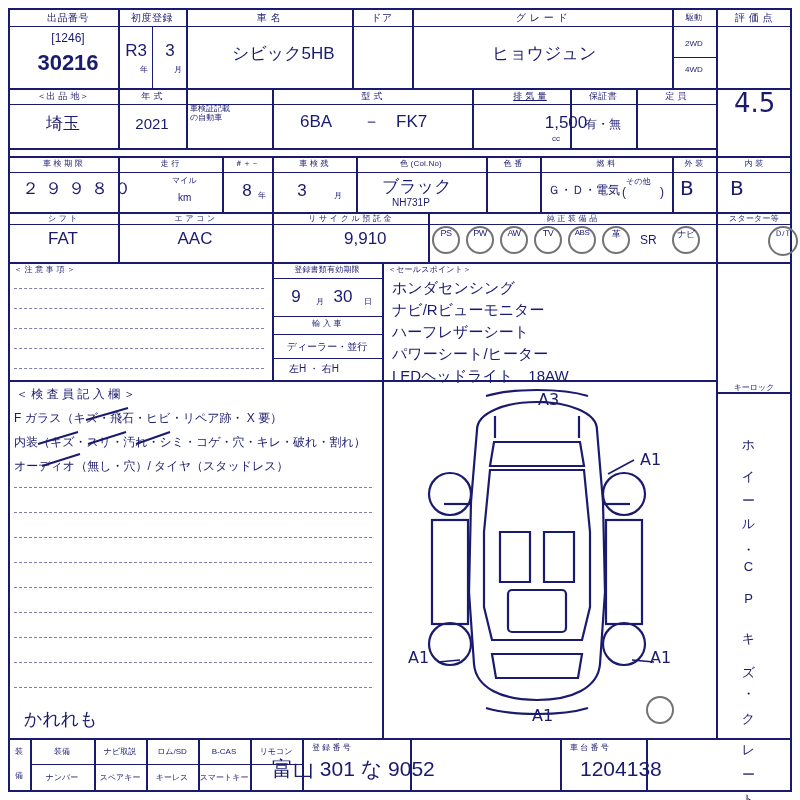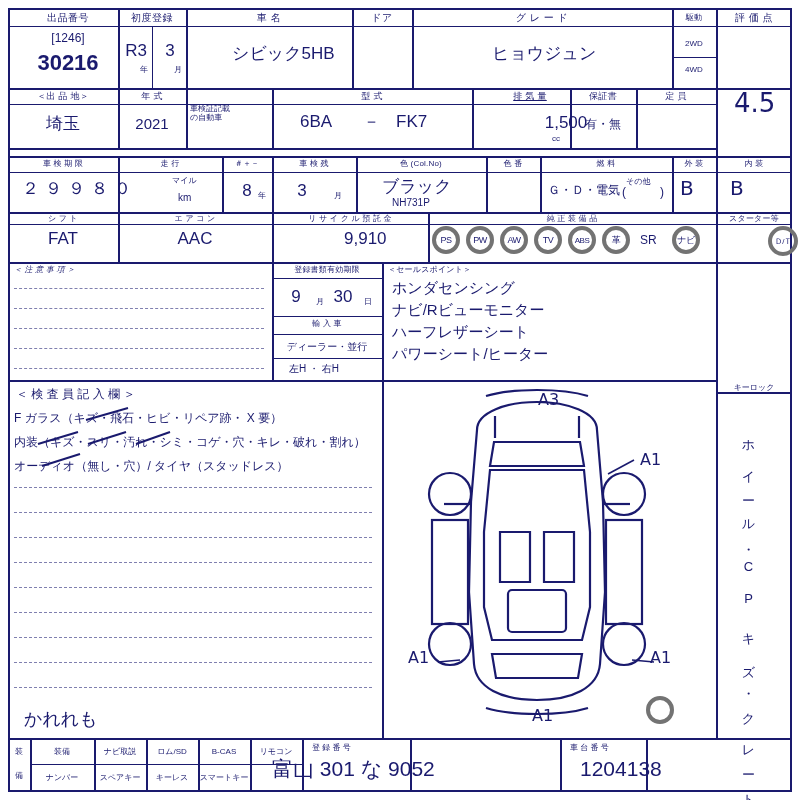--- a/index.html
+++ b/index.html
@@ -17,21 +17,21 @@
   .hdr8{font-size:8px;letter-spacing:0.2px;}
   .big{font-size:22px;font-weight:bold;}
   .mid{font-size:17px;}
   .mid2{font-size:15px;}
   .sm{font-size:12px;}
   .xs{font-size:10px;}
   .xxs{font-size:8px;}
   .ctr{text-align:center;}
   .hand{font-family:"DejaVu Sans",sans-serif;}
   .dash{position:absolute;border-top:1px dashed #1a1a6e;opacity:.55;}
-  .circ{position:absolute;border:4px solid #737373;border-radius:50%;box-sizing:border-box;display:flex;align-items:center;justify-content:center;font-size:9px;letter-spacing:-0.5px;}
+  .circ{position:absolute;border:2px solid #737373;border-radius:50%;box-sizing:border-box;display:flex;justify-content:center;font-size:9px;letter-spacing:-0.5px;}
   .vert{writing-mode:vertical-rl;text-orientation:upright;white-space:nowrap;}
   svg{display:block;}
 </style>
 </head>
 <body>
 
 <div id="sheet">
 
   <div class="bd" style="left:8px;top:8px;width:784px;height:784px;"></div>
 
@@ -179,41 +179,42 @@
 
   <div class="ln hl2" style="left:8px;top:380px;width:708px;"></div>
   <div class="ln vl2" style="left:272px;top:262px;height:118px;"></div>
   <div class="ln vl2" style="left:382px;top:262px;height:118px;"></div>
   <div class="ln vl2" style="left:716px;top:262px;height:118px;"></div>
   <div class="ln hl" style="left:272px;top:278px;width:110px;"></div>
   <div class="ln hl" style="left:272px;top:316px;width:110px;"></div>
   <div class="ln hl" style="left:272px;top:334px;width:110px;"></div>
   <div class="ln hl" style="left:272px;top:358px;width:110px;"></div>
 
-  <div class="t hdr8" style="left:14px;top:266px;font-style:italic;">＜ 注 意 事 項 ＞</div>
+  <div class="t hdr8" style="left:14px;top:266px;">＜ 注 意 事 項 ＞</div>
   <div class="dash" style="left:14px;top:288px;width:250px;"></div>
   <div class="dash" style="left:14px;top:308px;width:250px;"></div>
   <div class="dash" style="left:14px;top:328px;width:250px;"></div>
   <div class="dash" style="left:14px;top:348px;width:250px;"></div>
   <div class="dash" style="left:14px;top:368px;width:250px;"></div>
 
   <div class="t hdr8 ctr" style="left:272px;top:266px;width:110px;">登録書類有効期限</div>
   <div class="t mid ctr" style="left:276px;top:288px;width:40px;">9</div>
   <div class="t xxs" style="left:316px;top:298px;">月</div>
   <div class="t mid ctr" style="left:326px;top:288px;width:34px;">30</div>
   <div class="t xxs" style="left:364px;top:298px;">日</div>
   <div class="t hdr8 ctr" style="left:272px;top:320px;width:110px;">輸 入 車</div>
   <div class="t xs ctr" style="left:272px;top:342px;width:110px;">ディーラー・並行</div>
   <div class="t xs ctr" style="left:259px;top:364px;width:110px;">左H ・ 右H</div>
 
   <div class="t hdr8" style="left:388px;top:266px;">＜セールスポイント＞</div>
   <div class="t mid2" style="left:392px;top:280px;">ホンダセンシング</div>
   <div class="t mid2" style="left:392px;top:302px;">ナビ/Rビューモニター</div>
   <div class="t mid2" style="left:392px;top:324px;">ハーフレザーシート</div>
   <div class="t mid2" style="left:392px;top:346px;">パワーシート/ヒーター</div>
+  <div class="t mid2" style="left:392px;top:368px;">LEDヘッドライト　18AW</div>
 
   <div class="ln vl2" style="left:8px;top:380px;height:358px;"></div>
   <div class="ln vl2" style="left:382px;top:380px;height:358px;"></div>
   <div class="ln vl2" style="left:716px;top:380px;height:358px;"></div>
   <div class="ln hl2" style="left:8px;top:738px;width:784px;"></div>
 
   <div class="t sm" style="left:16px;top:388px;">＜ 検 査 員 記 入 欄 ＞</div>
   <div class="t sm" style="left:14px;top:412px;">F ガラス（キズ・飛石・ヒビ・リペア跡・ X 要）</div>
   <div class="t sm" style="left:14px;top:436px;">内装（キズ・スリ・汚れ・シミ・コゲ・穴・キレ・破れ・割れ）</div>
   <div class="t sm" style="left:14px;top:460px;">オーディオ（無し・穴）/ タイヤ（スタッドレス）</div>

